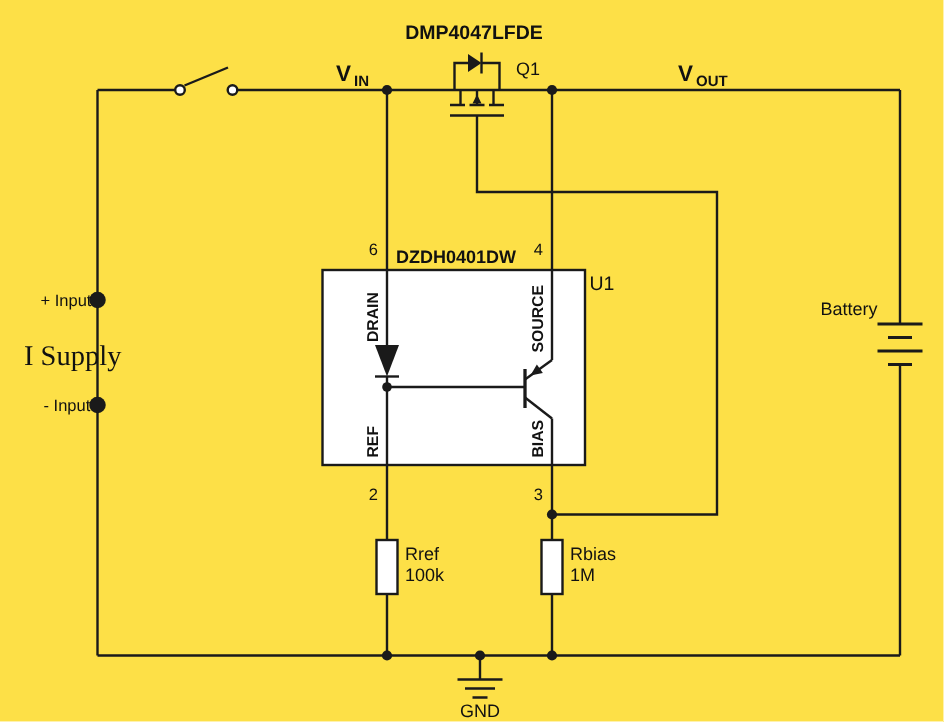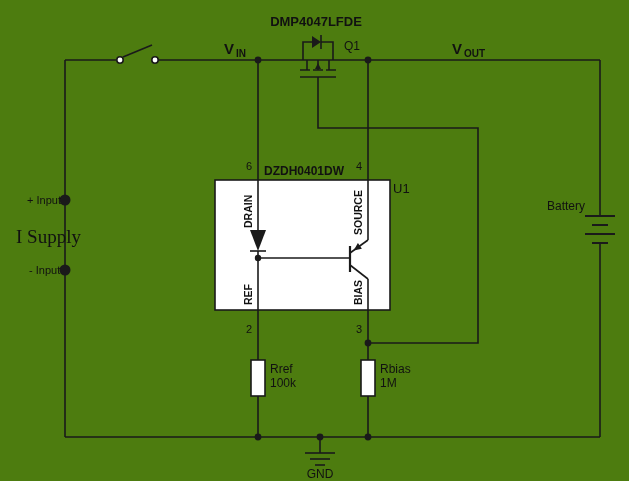--- a/index.html
+++ b/index.html
@@ -1,19 +1,19 @@
 <!DOCTYPE html>
 <html><head>
 <meta charset="utf-8">
 <style>
   html,body{margin:0;padding:0;background:#ffffff;}
   .canvas{
     position:relative;
     width:629px;height:481px;
-    background:#4d7c0f;
+    background:#fde047;
     font-family:"Liberation Sans", sans-serif;
     overflow:hidden;
   }
   svg text{fill:#111111;}
   .t-bold{font-weight:bold;}
   .t-serif{font-family:"Liberation Serif", serif;}
 </style>
 </head>
 <body>
 

